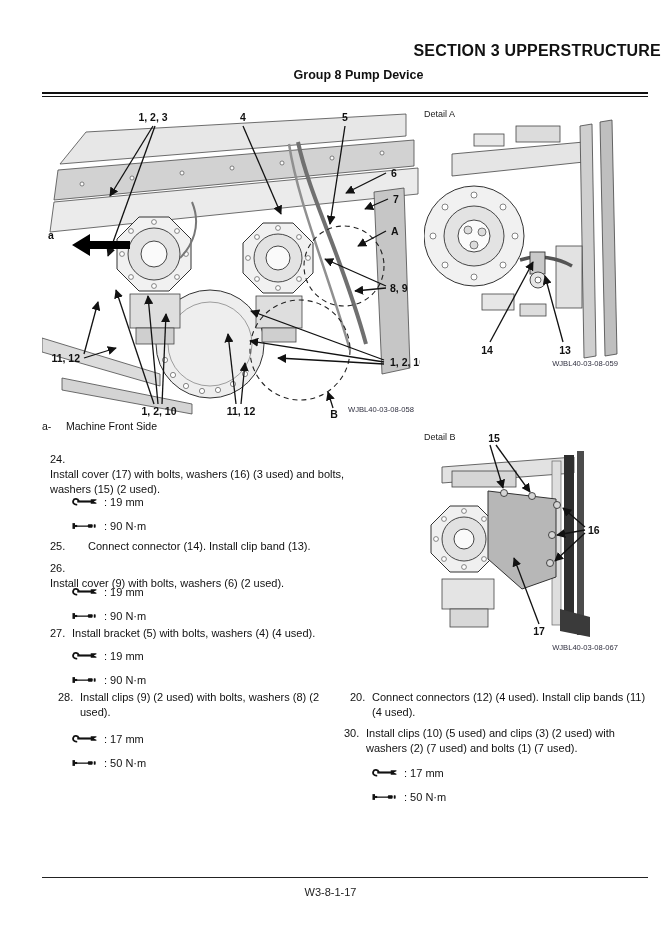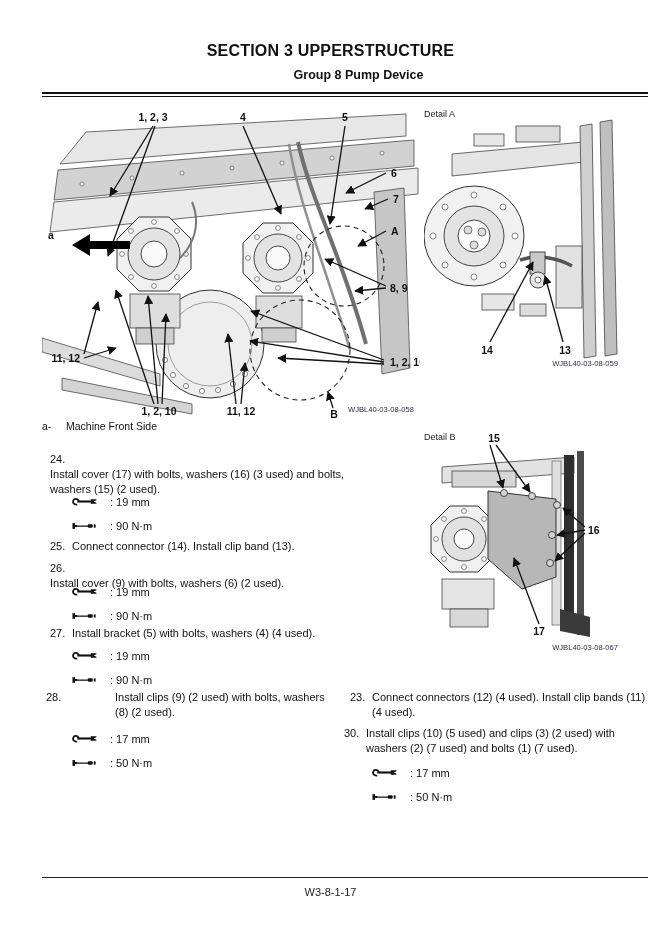--- a/index.html
+++ b/index.html
@@ -2,31 +2,31 @@
 <html><head>
 <meta charset="utf-8">
 <style>
   html,body{margin:0;padding:0;}
   body{
     width:661px;height:937px;position:relative;background:#ffffff;
     font-family:"Liberation Sans","DejaVu Sans",sans-serif;color:#1a1a1a;
     overflow:hidden;
   }
   .abs{position:absolute;}
-  .section-title{top:42px;left:0;width:661px;text-align:center;font-size:16px;font-weight:bold;letter-spacing:.2px;color:#111;}
+  .section-title{top:42px;left:0;width:661px;text-align:right;font-size:16px;font-weight:bold;letter-spacing:.2px;color:#111;}
   .group-title{top:68px;left:0;width:661px;text-align:center;font-size:12.5px;font-weight:bold;color:#111;padding-left:28px;}
   .header-rule{top:92px;left:42px;width:606px;height:2px;border-top:2.5px solid #111;border-bottom:1.2px solid #111;}
   .footer-rule{top:877px;left:42px;width:606px;border-top:1.4px solid #222;}
   .footer-text{top:886px;left:0;width:661px;text-align:center;font-size:11px;color:#222;}
   .fig-caption{top:420px;left:42px;font-size:10.5px;color:#111;}
   .fig-caption .cap-key{display:inline-block;width:24px;}
   .step{display:flex;font-size:11px;line-height:15px;color:#111;}
   .step .num{width:22px;flex:none;}
   .step .txt{flex:1;}
-  .spec{display:flex;align-items:center;gap:13px;font-size:11px;color:#111;height:13px;}
+  .spec{display:flex;align-items:center;gap:7px;font-size:11px;color:#111;height:13px;}
   .spec svg{flex:none;display:block;}
   svg text{font-family:"Liberation Sans","DejaVu Sans",sans-serif;}
   .callout{font-size:10.5px;font-weight:bold;fill:#111;}
   .fig-code{font-size:7.6px;fill:#2e2e3e;font-weight:normal;}
   .detail-title{font-size:9px;fill:#222;}
 </style>
 </head>
 <body>
 
 <div class="abs section-title">SECTION 3 UPPERSTRUCTURE</div>
@@ -270,21 +270,21 @@
   <svg width="25" height="10" viewBox="0 0 26 9">
     <rect x="0.5" y="1.5" width="2.6" height="6" fill="#111"></rect>
     <rect x="3" y="3.4" width="2.4" height="2.2" fill="#111"></rect>
     <rect x="4.5" y="4" width="12.5" height="1.3" fill="#111"></rect>
     <rect x="16.5" y="2.8" width="5" height="3.4" rx="0.8" fill="#111"></rect>
     <rect x="22.6" y="2.8" width="2" height="3.4" rx="0.6" fill="#111"></rect>
   </svg>
   <span>: 90 N·m</span>
 </div>
 
-<div class="abs step" style="left:50px;top:539px;width:296px;">
+<div class="abs step" style="left:50px;top:539px;width:296px;gap:16px;">
   <span class="num">25.</span>
   <span class="txt">Connect connector (14). Install clip band (13).</span>
 </div>
 
 <div class="abs step" style="left:50px;top:561px;width:296px;flex-direction:column;">
   <span class="num">26.</span>
   <span class="txt">Install cover (9) with bolts, washers (6) (2 used).</span>
 </div>
 <div class="abs spec" style="left:72px;top:585px;">
   <svg width="25" height="11" viewBox="0 0 26 10">
@@ -321,21 +321,21 @@
   <svg width="25" height="10" viewBox="0 0 26 9">
     <rect x="0.5" y="1.5" width="2.6" height="6" fill="#111"></rect>
     <rect x="3" y="3.4" width="2.4" height="2.2" fill="#111"></rect>
     <rect x="4.5" y="4" width="12.5" height="1.3" fill="#111"></rect>
     <rect x="16.5" y="2.8" width="5" height="3.4" rx="0.8" fill="#111"></rect>
     <rect x="22.6" y="2.8" width="2" height="3.4" rx="0.6" fill="#111"></rect>
   </svg>
   <span>: 90 N·m</span>
 </div>
 
-<div class="abs step" style="left:46px;top:690px;width:290px;gap:47px;">
+<div class="abs step" style="left:58px;top:690px;width:290px;">
   <span class="num">28.</span>
   <span class="txt">Install clips (9) (2 used) with bolts, washers (8) (2 used).</span>
 </div>
 <div class="abs spec" style="left:72px;top:732px;">
   <svg width="25" height="11" viewBox="0 0 26 10">
     <path d="M7 4.6 C6.2 1.8 2.2 1.4 1.3 4.2 C0.6 6.4 2.2 8.4 4.6 8.3" fill="none" stroke="#111" stroke-width="1.9" stroke-linecap="round"></path>
     <rect x="5.5" y="3.9" width="14.5" height="2.2" fill="#111"></rect>
     <path d="M19.5 2.6 L25.4 2.6 L25.4 3.8 L22.6 5 L25.4 6.2 L25.4 7.4 L19.5 7.4 Z" fill="#111"></path>
   </svg>
   <span>: 17 mm</span>
@@ -345,21 +345,21 @@
     <rect x="0.5" y="1.5" width="2.6" height="6" fill="#111"></rect>
     <rect x="3" y="3.4" width="2.4" height="2.2" fill="#111"></rect>
     <rect x="4.5" y="4" width="12.5" height="1.3" fill="#111"></rect>
     <rect x="16.5" y="2.8" width="5" height="3.4" rx="0.8" fill="#111"></rect>
     <rect x="22.6" y="2.8" width="2" height="3.4" rx="0.6" fill="#111"></rect>
   </svg>
   <span>: 50 N·m</span>
 </div>
 
 <div class="abs step" style="left:350px;top:690px;width:300px;">
-  <span class="num">23.</span>
+  <span class="num">20.</span>
   <span class="txt">Connect connectors (12) (4 used). Install clip bands (11) (4 used).</span>
 </div>
 <div class="abs step" style="left:344px;top:726px;width:300px;">
   <span class="num">30.</span>
   <span class="txt">Install clips (10) (5 used) and clips (3) (2 used) with washers (2) (7 used) and bolts (1) (7 used).</span>
 </div>
 <div class="abs spec" style="left:372px;top:766px;">
   <svg width="25" height="11" viewBox="0 0 26 10">
     <path d="M7 4.6 C6.2 1.8 2.2 1.4 1.3 4.2 C0.6 6.4 2.2 8.4 4.6 8.3" fill="none" stroke="#111" stroke-width="1.9" stroke-linecap="round"></path>
     <rect x="5.5" y="3.9" width="14.5" height="2.2" fill="#111"></rect>

